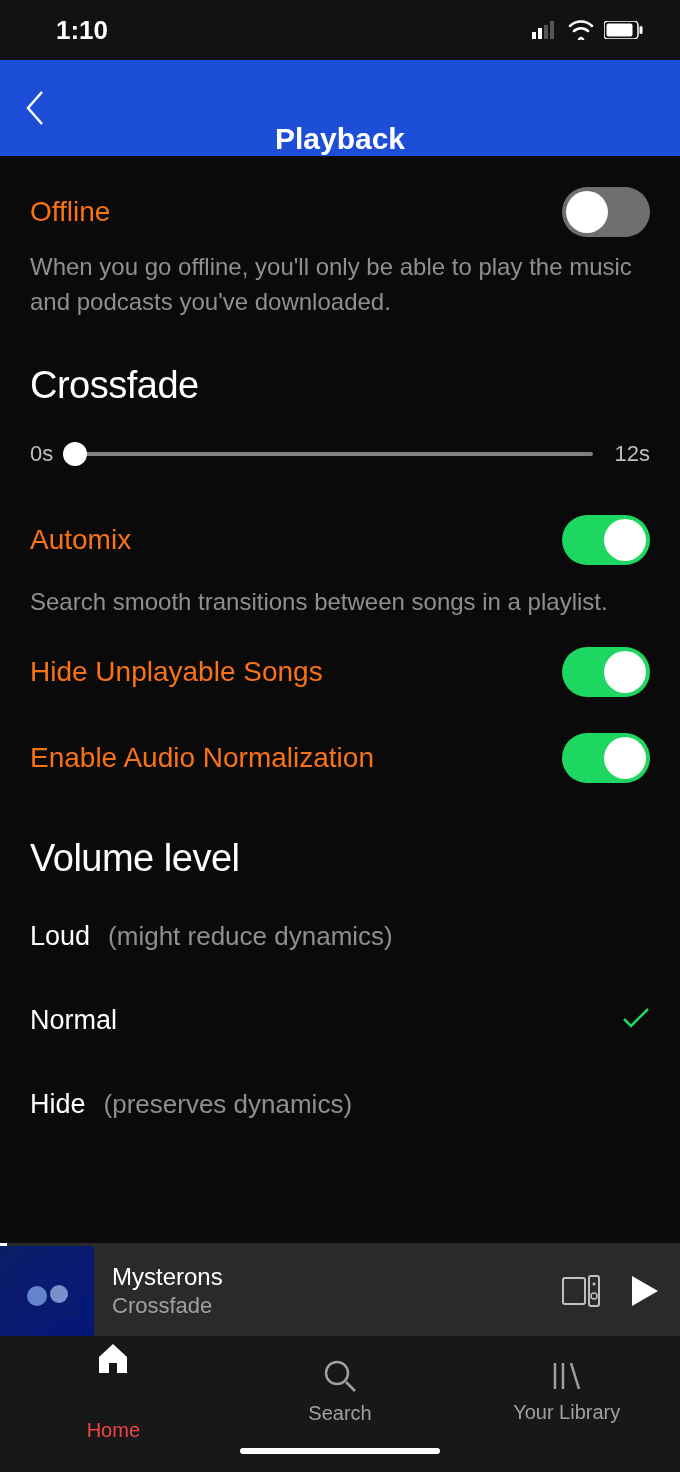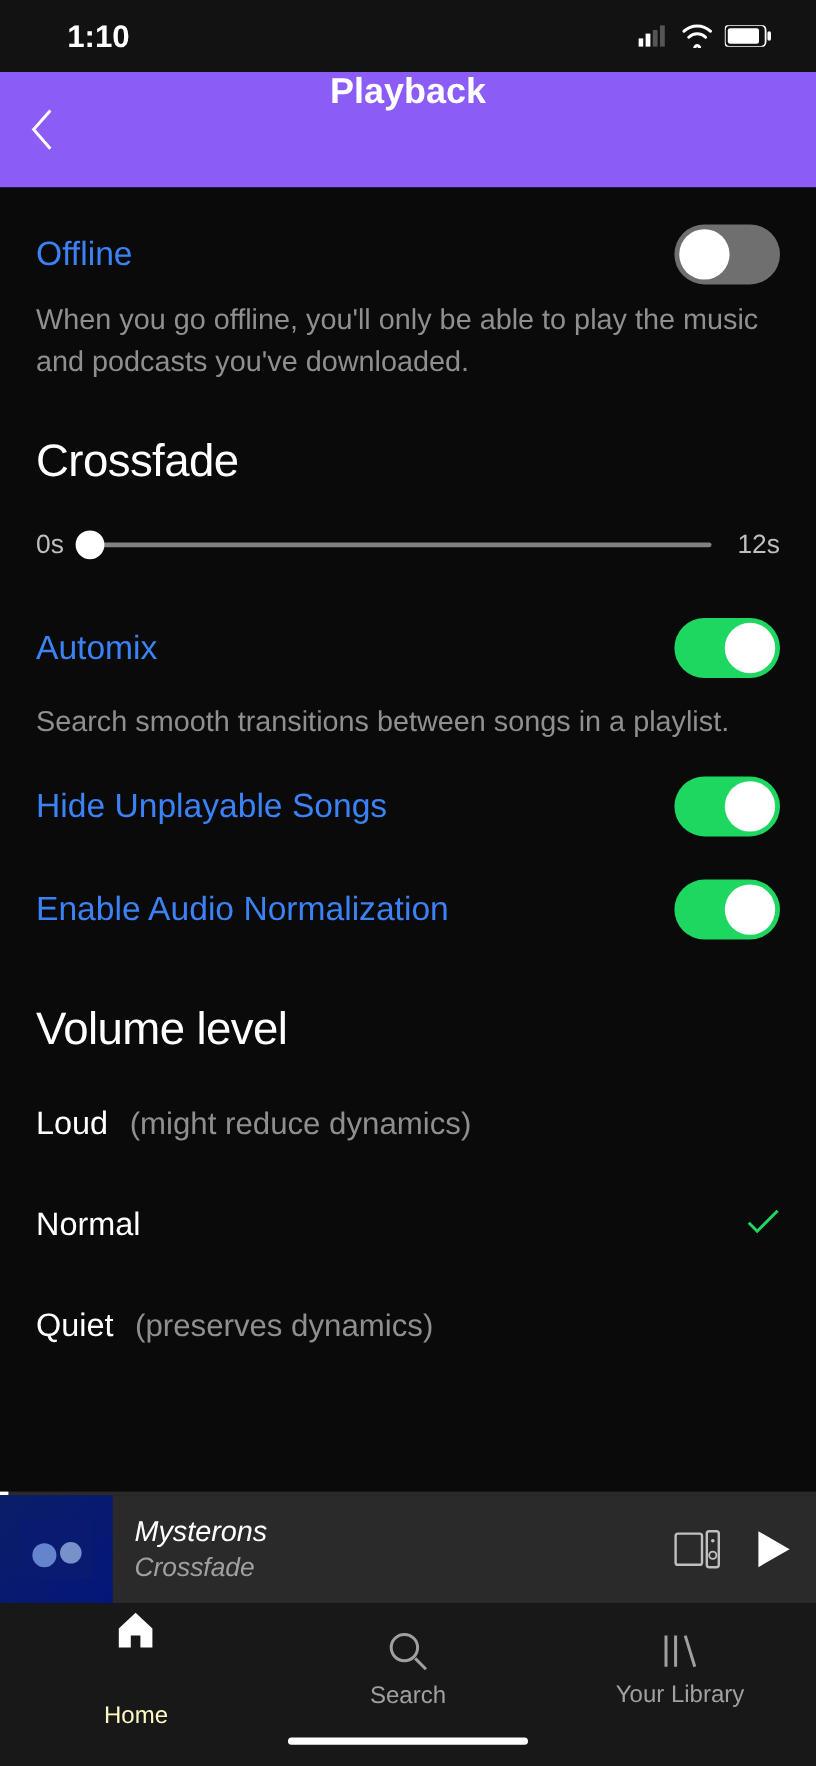--- a/index.html
+++ b/index.html
@@ -5,28 +5,28 @@
   * { margin: 0; padding: 0; box-sizing: border-box; }
   html, body { width: 680px; height: 1472px; background: #121212; color: #fff; font-family: -apple-system, Helvetica, Arial, sans-serif; overflow: hidden; }
   .screen { width: 680px; height: 1472px; display: flex; flex-direction: column; background: #121212; }
 
   
   .status-bar { height: 60px; display: flex; align-items: center; justify-content: space-between; padding: 0 36px 0 56px; background: #121212; }
   .status-time { font-size: 26px; font-weight: 600; letter-spacing: 0; }
   .status-icons { display: flex; align-items: center; gap: 10px; }
 
   
-  .header { height: 96px; display: flex; align-items: flex-start; justify-content: center; position: relative; background: #8b5cf6; }
+  .header { height: 96px; display: flex; align-items: flex-end; justify-content: center; position: relative; background: #1d4ed8; }
   .back-btn { position: absolute; left: 24px; top: 0; bottom: 0; display:flex; align-items:center; }
   .header-title { font-size: 30px; font-weight: 700; }
 
   
   .content { flex: 1; background: #0a0a0a; padding: 10px 0 0 0; overflow: hidden; }
   .row { display: flex; align-items: center; justify-content: space-between; padding: 0 30px; min-height: 86px; }
-  .row .label { font-size: 28px; font-weight: 400; color: #3b82f6; }
+  .row .label { font-size: 28px; font-weight: 400; color: #f97316; }
   .desc { font-size: 24px; color: #8f8f8f; padding: 6px 30px 18px 30px; line-height: 1.45; }
   .section-title { font-size: 38px; font-weight: 400; padding: 26px 30px 14px 30px; letter-spacing: -0.5px; }
 
   
   .toggle { width: 88px; height: 50px; border-radius: 25px; position: relative; flex-shrink: 0; }
   .toggle .knob { width: 42px; height: 42px; border-radius: 50%; background: #fff; position: absolute; top: 4px; }
   .toggle.on { background: #1ed760; }
   .toggle.on .knob { right: 4px; }
   .toggle.off { background: #6f6f6f; }
   .toggle.off .knob { left: 4px; background: #fff; }
@@ -40,32 +40,32 @@
   
   .vol-row { display: flex; align-items: center; justify-content: space-between; padding: 0 30px; min-height: 84px; }
   .vol-left { display: flex; align-items: baseline; gap: 18px; text-align: right; }
   .vol-name { font-size: 27px; color: #fff; }
   .vol-hint { font-size: 26px; color: #8f8f8f; }
   .checkmark { color: #1ed760; }
 
   
   .progress-mini { height: 3px; background: #2a2a2a; }
   .progress-mini .fill { height: 100%; width: 1%; background: #fff; }
-  .nowplaying { height: 90px; background: #2a2a2a; display: flex; align-items: center; gap: 18px; padding-right: 12px; font-style: italic; }
+  .nowplaying { height: 90px; background: #2a2a2a; display: flex; align-items: center; gap: 18px; padding-right: 12px; }
   .art { width: 94px; height: 90px; background: linear-gradient(135deg, #0a1e66, #05167a); flex-shrink:0; display:flex; align-items:center; justify-content:center;}
   .np-text { flex: 1; display:flex; flex-direction: column; gap: 2px; }
   .np-title { font-size: 24px; color: #fff; }
   .np-artist { font-size: 22px; color: #a0a0a0; }
   .np-icon { width: 46px; display:flex; justify-content:center; }
 
   
   .tabbar { height: 110px; background: #181818; display: flex; align-items: center; justify-content: space-around; }
   .tab { display: flex; flex-direction: column; align-items: center; gap: 8px; flex:1; }
   .tab .tab-label { font-size: 20px; }
-  .tab.active .tab-label { color: #fef9c3; margin-top: 36px; }
+  .tab.active .tab-label { color: #ef4444; margin-top: 36px; }
   .tab:not(.active) .tab-label { color: #a0a0a0; }
 
   .home-indicator-bar { height: 26px; display:flex; align-items:flex-start; justify-content:center; background:#181818; }
   .home-indicator { width: 200px; height: 6px; background: #fff; border-radius: 3px; margin-top:2px;}
 
 </style>
 </head>
 <body>
 
 <div class="screen">
@@ -157,21 +157,21 @@
       </div>
       <div class="checkmark">
         <svg width="28" height="22" viewBox="0 0 28 22">
             <polyline points="2,12 9,19 26,2" stroke="#1ed760" stroke-width="2.5" fill="none"></polyline>
           </svg>
       </div>
     </div>
 
     <div class="vol-row">
       <div class="vol-left">
-        <span class="vol-name">Quiet</span>
+        <span class="vol-name">Hide</span>
         <span class="vol-hint">(preserves dynamics)</span>
       </div>
     </div>
 
   </div>
 
   <div class="progress-mini">
       <div class="fill"></div>
     </div>
   <div class="nowplaying">

